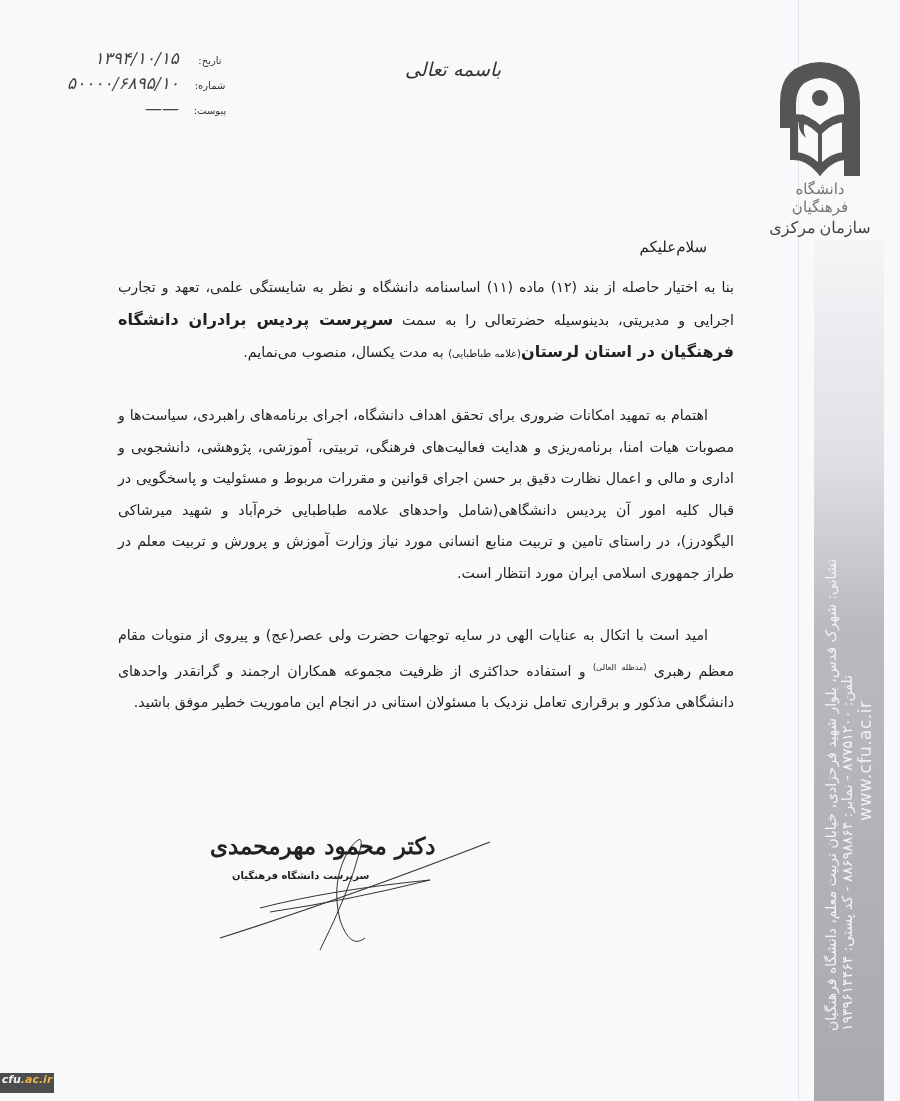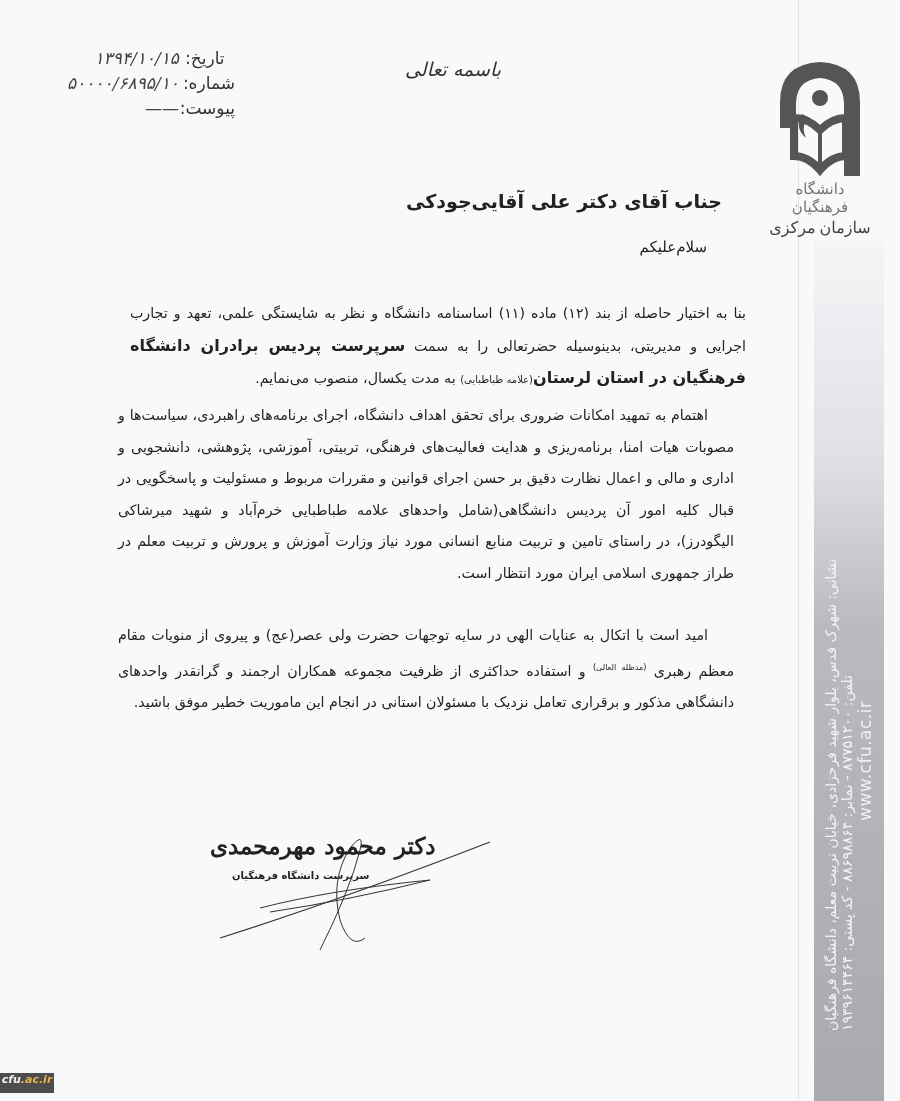--- a/index.html
+++ b/index.html
@@ -29,33 +29,33 @@
 
   
   .logo { position:absolute; left:768px; top:58px; width:104px; height:180px; text-align:center; }
   .logo svg { display:block; margin:0 auto; }
   .logo-name { font-family:"DejaVu Serif", serif; font-size:15px; color:#737373; margin-top:2px; direction:rtl; }
   .logo-sub { font-family:Liberation Serif, serif; font-size:16px; color:#444; direction:rtl; margin-top:2px; }
 
   
   .meta { position:absolute; left:20px; top:48px; width:215px; }
   .meta-row { display:flex; flex-direction:row-reverse; align-items:baseline; height:25px; }
-  .meta-label { font-size:17px; color:#333; direction:rtl; width:50px; text-align:left; }
+  .meta-label { font-size:10px; color:#333; direction:rtl; width:50px; text-align:center; }
   .meta-value { font-family:"DejaVu Serif", serif; font-style:italic; font-size:17px; color:#444; direction:rtl; margin-right:6px; }
 
   .basmala { position:absolute; left:405px; top:58px; font-family:"DejaVu Serif", serif; font-style:italic; font-size:19px; color:#333; direction:rtl; }
 
   .recipient { position:absolute; right:178px; top:190px; font-size:19px; font-weight:bold; direction:rtl; color:#222; }
   .greeting { position:absolute; right:193px; top:238px; font-family:"DejaVu Serif", serif; font-size:15px; direction:rtl; color:#222; }
 
   .body-text {
     position:absolute; left:118px; width:616px; direction:rtl; text-align:justify;
     font-size:14.2px; line-height:31.5px; color:#222;
   }
-  .p1 { top:298px;margin-left:12px; }
+  .p1 { top:272px; }
   .p2 { top:400px; text-indent:26px; }
   .p3 { top:620px; text-indent:26px; }
   .b { font-weight:bold; font-size:16px; }
   .small { font-size:10px; }
   .sup { font-size:8px; vertical-align:super; }
 
   .signer-name { position:absolute; left:210px; top:832px; font-size:23px; font-weight:bold; direction:rtl; color:#222; font-family:"DejaVu Serif", serif; }
   .signer-title { position:absolute; left:232px; top:870px; font-size:10px; font-weight:bold; direction:rtl; color:#222; }
   .signature { position:absolute; left:200px; top:820px; width:300px; height:130px; pointer-events:none; }
 
@@ -102,21 +102,20 @@
     <div class="meta-row">
       <span class="meta-label">شماره:</span>
       <span class="meta-value">۵۰۰۰۰/۶۸۹۵/۱۰</span>
     </div>
     <div class="meta-row">
       <span class="meta-label">پیوست:</span>
       <span class="meta-value">——</span>
     </div>
   </div>
 
-  <div class="recipient">جناب آقای  دکتر علی  آقایی‌جودکی</div>
   <div class="greeting">سلام‌علیکم</div>
 
   <div class="body-text p1"><span>بنا به اختیار حاصله از بند (۱۲) ماده (۱۱) اساسنامه دانشگاه و نظر به شایستگی علمی، تعهد و تجارب اجرایی و مدیریتی، بدینوسیله حضرتعالی را به سمت </span><span class="b">سرپرست پردیس برادران دانشگاه فرهنگیان در استان لرستان</span><span class="small">(علامه طباطبایی)</span><span> به مدت یکسال، منصوب می‌نمایم.</span></div>
 
   <div class="body-text p2">اهتمام به تمهید امکانات ضروری برای تحقق اهداف دانشگاه، اجرای برنامه‌های راهبردی، سیاست‌ها و مصوبات هیات امنا،  برنامه‌ریزی و هدایت فعالیت‌های فرهنگی، تربیتی، آموزشی، پژوهشی، دانشجویی و اداری و مالی و اعمال نظارت دقیق بر حسن اجرای قوانین و مقررات مربوط و مسئولیت و پاسخگویی در قبال کلیه امور آن پردیس دانشگاهی(شامل واحدهای علامه طباطبایی خرم‌آباد و شهید میرشاکی الیگودرز)، در راستای تامین و تربیت منابع انسانی مورد نیاز وزارت آموزش و پرورش و تربیت معلم در طراز جمهوری اسلامی ایران مورد انتظار است.</div>
 
   <div class="body-text p3"><span>امید است با اتکال به عنایات الهی در سایه توجهات حضرت ولی عصر(عج) و پیروی از منویات مقام معظم رهبری </span><span class="sup">(مدظله العالی)</span><span> و استفاده حداکثری از ظرفیت مجموعه همکاران ارجمند و گرانقدر واحدهای دانشگاهی مذکور و برقراری تعامل نزدیک با مسئولان استانی در انجام این ماموریت خطیر موفق باشید.</span></div>
 
   <div class="signer-name">دکتر محمود مهرمحمدی</div>
   <div class="signer-title">سرپرست دانشگاه فرهنگیان</div>

